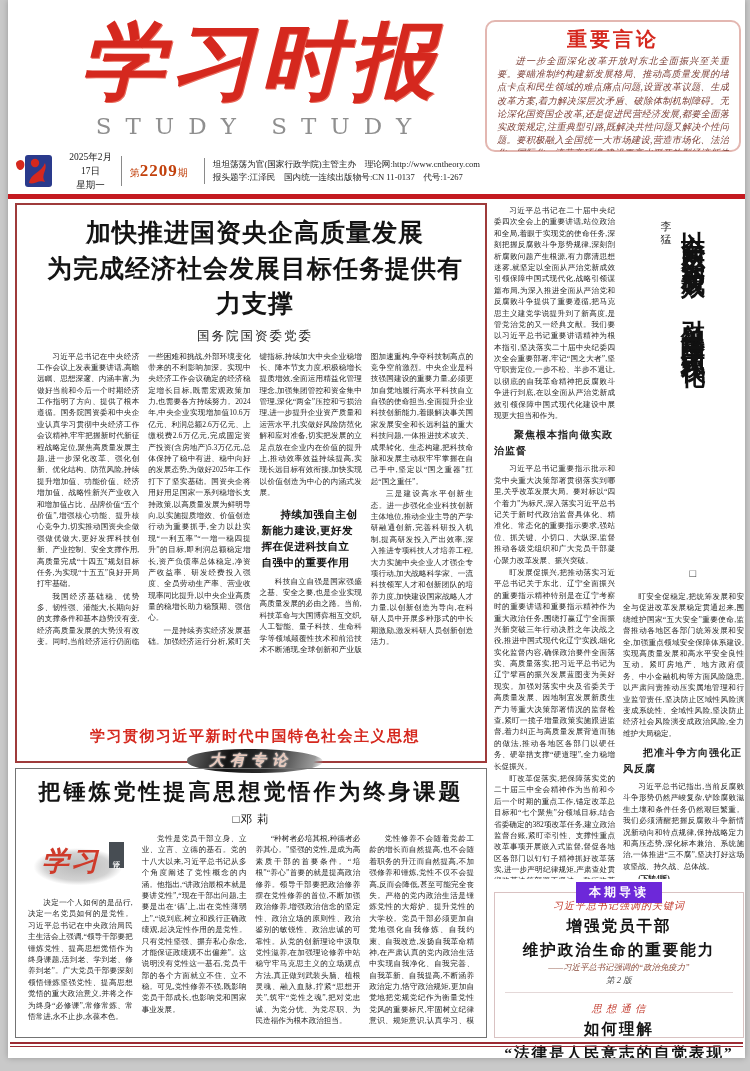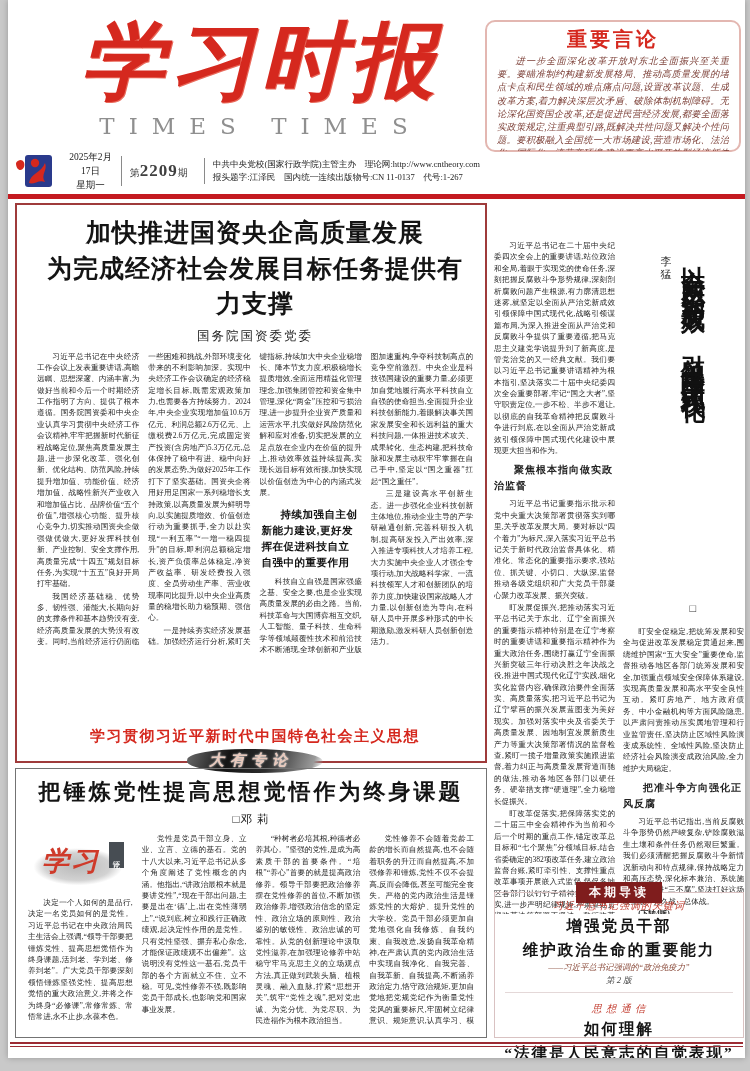--- a/index.html
+++ b/index.html
@@ -15,52 +15,52 @@
   
   .remarks { position:absolute; left:477px; top:20px; width:256px; height:132px; border:2px solid #e3b7b1; border-radius:10px; padding:4px 10px 4px 10px; background:#fff; }
   .remarks-title { text-align:center; color:#d5281e; font-weight:bold; font-size:20px; letter-spacing:3px; font-family:"Liberation Sans","DejaVu Sans",sans-serif; }
   .remarks-body { margin-top:2px; font-size:9.3px; line-height:1.42; color:#7d4038; text-align:justify; text-indent:2em; font-style:italic; overflow:hidden; max-height:96px; }
 
   
   .infobar { position:absolute; left:6px; top:150px; width:466px; height:42px; display:flex; align-items:center; }
   .logo { width:38px; height:36px; flex:0 0 38px; }
   .datebox { margin-left:8px; padding:0 8px; font-size:9.5px; text-align:center; line-height:1.5; color:#222; }
   .vsep { width:1px; height:30px; background:#8a8a8a; }
-  .issue { padding:0 8px; color:#404040; white-space:nowrap;text-align:center; }
+  .issue { padding:0 8px; color:#c2410c; white-space:nowrap;text-align:center; }
   .issue .sm { font-size:10px; }
   .issue .big { font-size:17px; font-weight:bold; letter-spacing:1px; }
   .pub { margin-left:8px; padding-left:8px; border-left:1px solid #8a8a8a; font-size:8.6px; line-height:1.55; color:#222; white-space:nowrap; }
   .redrule { position:absolute; left:0; top:194px; width:737px; height:5px; background:#c41a20; }
 
   
   .lead { position:absolute; left:7px; top:203px; width:472px; height:560px; border:2px solid #9f3b3b; padding:10px 12px 6px 20px; }
   .lead-h { text-align:center; font-size:25px; font-weight:bold; letter-spacing:1px; line-height:1.42; color:#141414; }
   .lead-byline { text-align:center; font-size:12.5px; margin:6px 0 6px 0; color:#222; letter-spacing:2px; }
   .lead-cols { height:368px; column-count:4; column-gap:9px; overflow:hidden; }
   .lead-cols p, .rt-col p, .bt-cols p { font-size:7.6px; line-height:1.5; text-align:justify; text-indent:2em; color:#262626; margin-bottom:1px; }
   .lead-cols h3 { font-family:"Liberation Sans","DejaVu Sans",sans-serif; font-size:10.5px; font-weight:bold; color:#111; line-height:1.55; margin:7px 2px 5px 2px; text-indent:1.8em; letter-spacing:.5px; }
   .banner { margin-top:8px; text-align:center; }
   .banner-line { color:#d5281e; font-weight:bold; font-size:15px; letter-spacing:1.5px; font-family:"Liberation Sans","DejaVu Sans",sans-serif; }
   .brush { display:inline-block; margin-top:3px; padding:2px 30px 3px 22px; background:linear-gradient(100deg,#666 0%,#141414 30%,#2e2e2e 60%,#9a9a9a 92%,transparent 100%); border-radius:46% 60% 50% 55%; transform:skewX(-10deg); }
   .brush span { display:inline-block; transform:skewX(10deg); font-size:15px; font-weight:bold; font-style:italic; letter-spacing:6px; color:#e9c9bc; text-shadow:0 0 2px #fff; }
 
   
   .rt { position:absolute; left:486px; top:205px; width:250px; height:674px; display:flex; gap:8px; }
-  .rt-col { width:121px; height:100%; overflow:hidden;margin-top:35px; }
+  .rt-col { width:121px; height:100%; overflow:hidden; }
   .rt-col p { font-size:7.6px; }
   .rt h4 { font-size:10px; font-weight:bold; color:#222; margin:6px 0 4px 0; text-indent:2em; line-height:1.6; letter-spacing:1px; }
   .vtitle { writing-mode:vertical-rl; height:378px; margin:6px auto 2px auto; color:#111; }
   .vtitle .t1 { font-size:24px; font-weight:bold; letter-spacing:5px; line-height:1.45; }
   .vtitle .t2 { font-size:24px; font-weight:bold; letter-spacing:5px; line-height:1.45; margin-top:36px; }
   .vtitle .auth { font-size:11px; letter-spacing:6px; margin-top:212px; color:#333; font-weight:normal; }
   .cont { display:block; text-align:right; font-weight:bold; text-indent:0; }
 
   
   .guide { position:absolute; left:486px; top:892px; width:250px; height:146px; border:1px solid #d9c2c2; }
-  .guide-badge { position:absolute; top:-11px; left:50%; transform:translateX(-50%); background:#7f1d1d; color:#fff; font-size:12px; font-weight:bold; letter-spacing:3px; padding:2px 13px; font-family:Liberation Serif, serif; }
+  .guide-badge { position:absolute; top:-11px; left:50%; transform:translateX(-50%); background:#6d28d9; color:#fff; font-size:12px; font-weight:bold; letter-spacing:3px; padding:2px 13px; font-family:Liberation Serif, serif; }
   .g-item { text-align:center; padding:6px 6px 2px 6px; }
   .g-kicker { color:#c23b2e; font-size:10px; letter-spacing:1px; font-style:italic; }
   .g-title { font-size:15.5px; font-weight:bold; letter-spacing:2px; line-height:1.4; color:#141414; margin-top:2px; }
   .g-note { font-size:8.4px; color:#8a4a3a; margin-top:2px; font-style:italic; }
   .g-page { font-size:8.6px; color:#444; margin-top:2px; font-style:italic; }
   .g-div { border-top:1px solid #e4d8d8; margin:3px 10px; }
 
   
   .bt { position:absolute; left:7px; top:768px; width:472px; height:270px; border:1px solid #737373; padding:8px 12px 4px 12px; }
   .bt-h { text-align:center; font-size:22px; font-weight:bold; letter-spacing:3px; color:#141414; }
@@ -72,21 +72,21 @@
 
   .bottomrule { position:absolute; left:2px; top:1042px; width:733px; height:5px; border-top:2px solid #9c2b33; border-bottom:1px solid #9c2b33; }
 </style>
 </head>
 <body>
 
 <div class="sheet">
 
   <div class="masthead">
     <div class="mast-title">学习时报</div>
-    <div class="mast-sub">TIMES TIMES</div>
+    <div class="mast-sub">STUDY STUDY</div>
   </div>
 
   <div class="remarks">
     <div class="remarks-title">重要言论</div>
     <p class="remarks-body">进一步全面深化改革开放对东北全面振兴至关重要。要瞄准制约构建新发展格局、推动高质量发展的堵点卡点和民生领域的难点痛点问题,设置改革议题、生成改革方案,着力解决深层次矛盾、破除体制机制障碍。无论深化国资国企改革,还是促进民营经济发展,都要全面落实政策规定,注重典型引路,既解决共性问题又解决个性问题。要积极融入全国统一大市场建设,营造市场化、法治化、国际化一流营商环境,建设更高水平开放型经济新体制。</p>
   </div>
 
   <div class="infobar">
     <svg class="logo" viewBox="0 0 38 36">
       <path d="M2 10 C6 4, 12 8, 10 14 C8 19, 2 18, 2 10 Z" fill="#d5281e"></path>
@@ -96,21 +96,21 @@
     </svg>
     <div class="datebox">
       <div>2025年2月17日</div>
       <div>星期一</div>
     </div>
     <div class="vsep"></div>
     <div class="issue">
       <span class="sm">第</span><span class="big">2209</span><span class="sm">期</span>
     </div>
     <div class="pub">
-      <div>中共中央党校(国家行政学院)主管主办　理论网:http://www.cntheory.com</div>
+      <div>坦坦荡荡为官(国家行政学院)主管主办　理论网:http://www.cntheory.com</div>
       <div>报头题字:江泽民　国内统一连续出版物号:CN 11-0137　代号:1-267</div>
     </div>
   </div>
 
   <div class="redrule"></div>
 
   <div class="lead">
     <div class="lead-h">加快推进国资央企高质量发展</div>
     <div class="lead-h">为完成经济社会发展目标任务提供有力支撑</div>
     <div class="lead-byline">国务院国资委党委</div>

